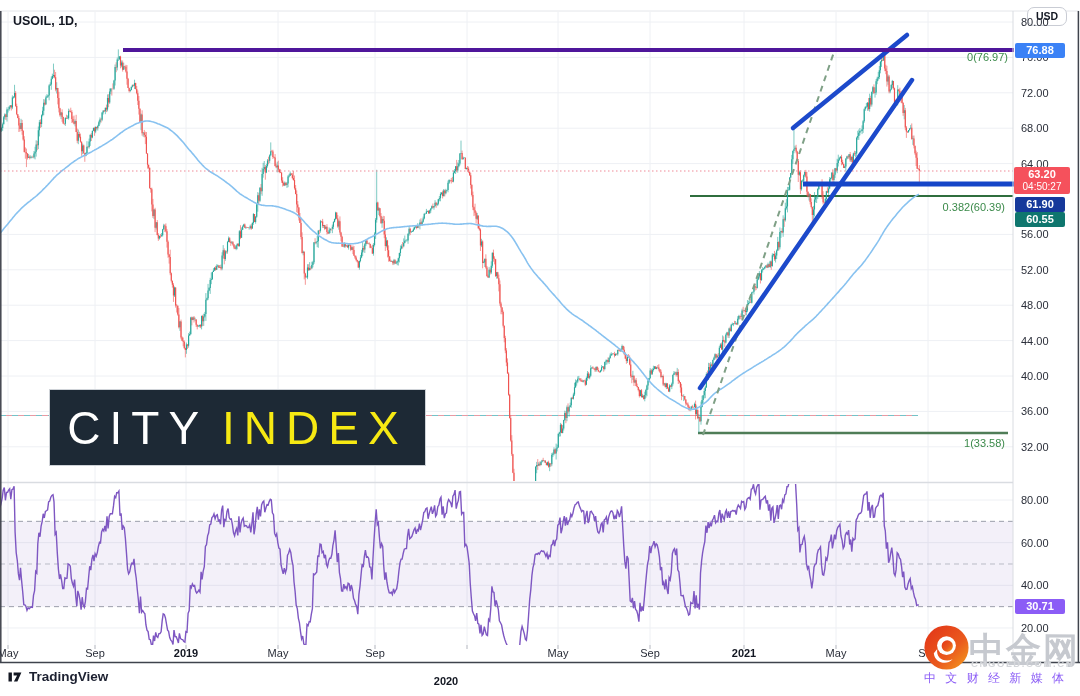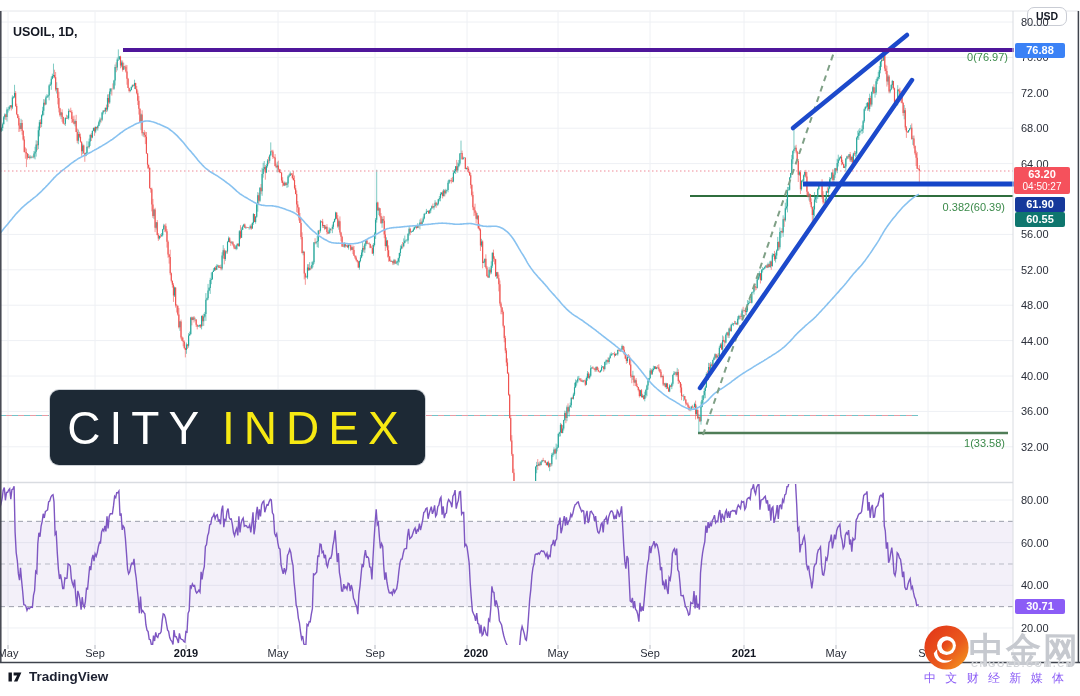--- a/index.html
+++ b/index.html
@@ -12,27 +12,27 @@
               color:#2a2e39;transform:translateX(-50%);white-space:nowrap;}
   .time-label.year{font-weight:700;color:#131722;}
   .badge{position:absolute;left:1015px;width:50px;height:15px;line-height:15px;border-radius:2px;
          color:#fff;font-size:11px;font-weight:700;text-align:center;}
   .badge2{position:absolute;left:1014px;width:56px;height:27px;border-radius:2px;color:#fff;
           text-align:center;}
   .badge2 .l1{font-size:11px;font-weight:700;line-height:14px;}
   .badge2 .l2{font-size:10px;line-height:12px;}
   .fib-label{position:absolute;width:130px;text-align:right;font-size:11px;color:#3b8a4a;
              height:14px;line-height:14px;}
-  #symbol-label{position:absolute;left:13px;top:14px;font-size:12.5px;font-weight:700;color:#131722;margin-top:11px;}
+  #symbol-label{position:absolute;left:13px;top:14px;font-size:12.5px;font-weight:700;color:#131722;}
   #usd-badge{position:absolute;left:1027px;top:7px;width:38px;height:17px;line-height:17px;
              background:#fff;border:1px solid #c9ccd4;border-radius:7px;text-align:center;
              font-size:10.5px;font-weight:700;color:#131722;}
   #city-index{position:absolute;left:50px;top:390px;width:375px;height:75px;background:#1d2935;
               box-shadow:0 0 0 1px #cfd3d8;display:flex;align-items:center;justify-content:center;
-              font-size:46px;letter-spacing:9px;font-weight:400;white-space:nowrap;border-radius:9px;}
+              font-size:46px;letter-spacing:9px;font-weight:400;white-space:nowrap;}
   #city-index .city{color:#ffffff;margin-right:14px;}
   #city-index .index{color:#f6e913;}
   #tv-footer{position:absolute;left:8px;top:669px;display:flex;align-items:center;gap:4px;}
   #tv-footer span{font-size:13.5px;font-weight:700;color:#1c2030;}
   #cngold-logo{position:absolute;left:923px;top:624px;width:47px;height:47px;}
   #cngold-name{position:absolute;left:969px;top:627px;font-size:35px;font-weight:700;
                color:#c6c9cf;letter-spacing:2px;text-shadow:0 0 3px rgba(255,255,255,.9);}
   #cngold-domain{position:absolute;left:971px;top:658px;font-size:9.5px;font-weight:700;
                  color:#d4d6da;letter-spacing:1.6px;}
   #cngold-tagline{position:absolute;left:924px;top:670px;font-size:12px;color:#8b5cf6;
@@ -160,21 +160,21 @@
         <div class="l1">63.20</div>
         <div class="l2">04:50:27</div>
       </div>
     </div>
   <div id="time-axis">
       <div class="time-label" style="left: 8px;">May</div>
       <div class="time-label" style="left: 95px;">Sep</div>
       <div class="time-label year" style="left: 186px;">2019</div>
       <div class="time-label" style="left: 278px;">May</div>
       <div class="time-label" style="left: 375px;">Sep</div>
-      <div class="time-label year" style="left: 476px;">2020</div>
+      <div class="time-label year" style="left: 446px; margin-top: 28px;">2020</div>
       <div class="time-label" style="left: 558px;">May</div>
       <div class="time-label" style="left: 650px;">Sep</div>
       <div class="time-label year" style="left: 744px;">2021</div>
       <div class="time-label" style="left: 836px;">May</div>
       <div class="time-label" style="left: 928px;">Sep</div>
     </div>
   <div id="overlay-labels">
       <div class="fib-label" style="left: 878px; top: 50px;">0(76.97)</div>
       <div class="fib-label" style="left: 875px; top: 200px;">0.382(60.39)</div>
       <div class="fib-label" style="left: 875px; top: 436px;">1(33.58)</div>

